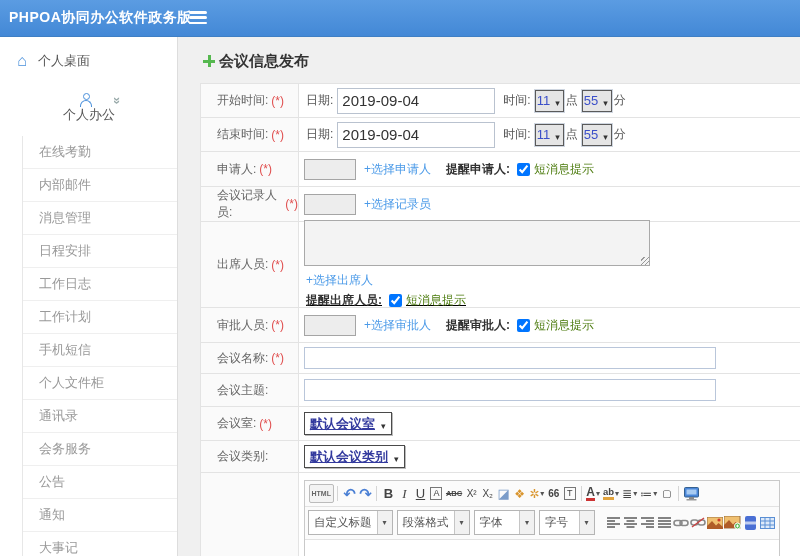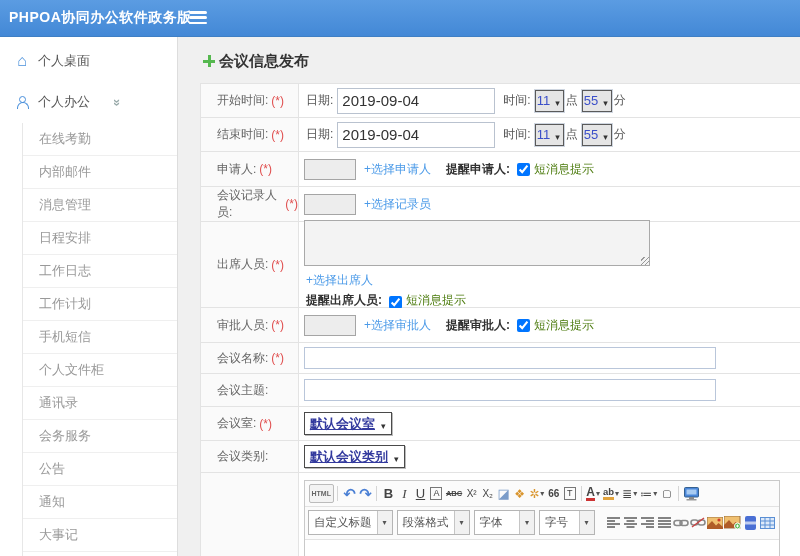--- a/index.html
+++ b/index.html
@@ -12,21 +12,21 @@
     border-bottom:1px solid #3f7fc4; }
   .topbar-title { color:#fff; font-size:14px; font-weight:bold; padding-left:9px; letter-spacing:0.5px; }
   .hamburger { position:absolute; left:189px; top:11px; width:18px; height:14px; cursor:pointer; }
   .hamburger i { display:block; height:2.6px; background:#fff; border-radius:2px; margin-bottom:2.8px; }
 
   
   .sidebar { position:absolute; left:0; top:37px; width:178px; height:519px;
     background:#fff; border-right:1px solid #ddd; overflow:hidden; }
   .side-item { position:relative; display:flex; align-items:center; font-size:13px; color:#555; cursor:pointer; }
   .side-item.desktop { padding:15px 12px 11px 13px; }
-  .side-item.office  { padding:12px 12px 12px 13px; }
+  .side-item.office  { padding:12px 12px 12px 13px;flex-direction:column; }
   .side-ico { width:18px; margin-right:7px; display:inline-flex; justify-content:center; }
   .home-glyph { color:#4a90db; font-size:16px; line-height:12px; }
   .user-icon { position:relative; width:13px; height:13px; }
   .user-icon::before { content:""; position:absolute; left:3.5px; top:0; width:5px; height:5px;
     border:1.4px solid #4a90db; border-radius:50%; }
   .user-icon::after { content:""; position:absolute; left:1px; top:6.5px; width:10px; height:6px;
     border:1.4px solid #4a90db; border-bottom:none; border-radius:6px 6px 0 0; }
   .chev-dbl-down { position:absolute; right:56px; color:#9aa; font-size:13px;
     transform:rotate(90deg); font-weight:bold; }
   .submenu { margin-left:22px; border-left:1px solid #e7e7e7; }
@@ -65,21 +65,21 @@
   .remind-lbl { font-size:12px; font-weight:bold; color:#333; margin-left:15px; white-space:nowrap; }
   .cbx { width:13px; height:13px; margin:0 4px 0 7px; }
   .sms-lbl { font-size:12px; color:#4d7c0f; white-space:nowrap; }
   .att-col { display:flex; flex-direction:column; justify-content:center; }
   .ta-wrap { position:relative; width:346px; }
   .attendees-ta { width:346px; height:46px; background:#f3f3f3; border:1px solid #a9a9a9;
     resize:none; display:block; }
   .ta-wrap::after { content:""; position:absolute; right:1px; bottom:1px; width:8px; height:8px;
     background:repeating-linear-gradient(135deg, transparent 0 2px, #999 2px 3px); }
   .att-link-line { margin-top:4px; }
-  .att-remind-line { margin-top:3px; display:flex; align-items:flex-end; }
+  .att-remind-line { margin-top:3px; display:flex; align-items:center;text-decoration:underline; }
   .att-remind-line .cbx { margin-left:7px; }
   .wide-input { width:412px; height:22px; border:1px solid #b9c6da; padding:0 4px; font-size:13px; }
   .room-select { display:inline-flex; align-items:center; height:23px; border:1px solid #4a4a4a;
     background:#fff; padding:0 5px; cursor:pointer; box-shadow:1px 1px 0 #bbb; }
   .room-select .rs-val { font-size:13px; font-weight:bold; color:#333a9e; text-decoration:underline; margin-right:6px; }
 
   
   .editor { width:476px; border:1px solid #c9c9c9; background:#fbfbfb; align-self:flex-start; margin-top:3px; }
   .ed-row1 { display:flex; align-items:center; padding:3px 3px; border-bottom:1px solid #e2e2e2; }
   .ed-row2 { display:flex; align-items:center; padding:3px 3px 4px 3px; border-bottom:1px solid #e2e2e2; }

